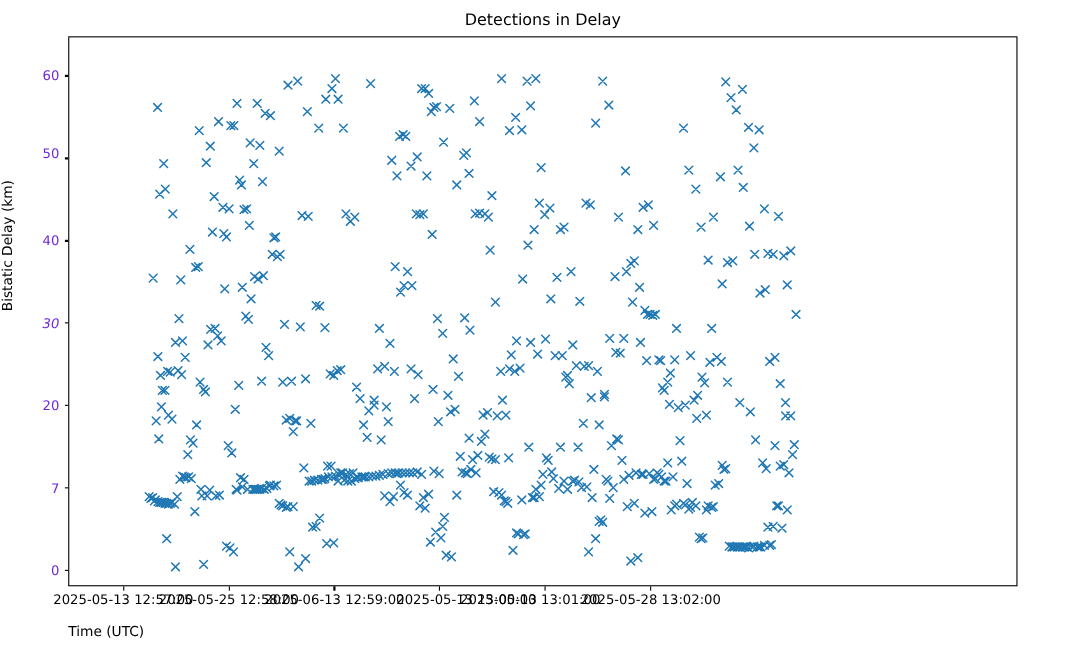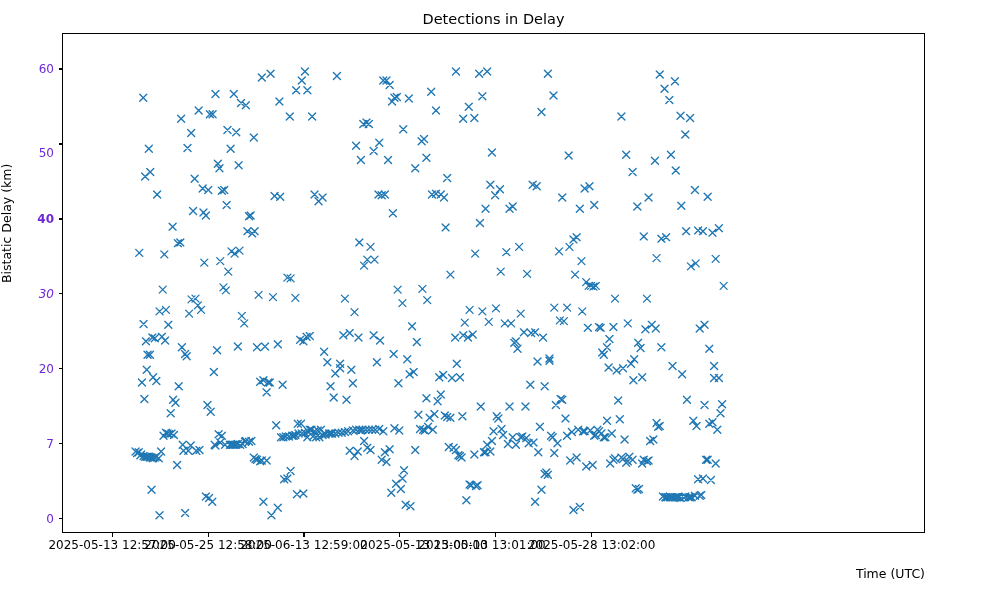--- a/index.html
+++ b/index.html
@@ -58,21 +58,21 @@
     transform-origin: left top;
     font-size: 12.5px;
     color: #000000;
     white-space: nowrap;
   }
   #x-axis-label {
     position: absolute;
     left: 62px;
     top: 566px;
     width: 863px;
-    text-align: right;
+    text-align: left;
     font-size: 12.5px;
     color: #000000;
     white-space: nowrap;
   }
   .xtick-label {
     position: absolute;
     top: 538px;
     font-size: 12px;
     color: #000000;
     white-space: nowrap;
@@ -138,20 +138,20 @@
   <div id="yticks">
       <div class="ytick-mark" style="top: 518.257px;"></div>
       <div class="ytick-label" style="top: 518.757px;">0</div>
       <div class="ytick-mark" style="top: 443.295px;"></div>
       <div class="ytick-label" style="top: 443.795px;">7</div>
       <div class="ytick-mark" style="top: 368.332px;"></div>
       <div class="ytick-label" style="top: 368.832px;">20</div>
       <div class="ytick-mark" style="top: 293.37px;"></div>
       <div class="ytick-label" style="top: 293.87px; font-style: italic;">30</div>
       <div class="ytick-mark" style="top: 218.407px;"></div>
-      <div class="ytick-label" style="top: 218.907px; font-weight: bold;">40</div>
+      <div class="ytick-label" style="top: 218.907px;">40</div>
       <div class="ytick-mark" style="top: 143.445px;"></div>
-      <div class="ytick-label" style="top: 153px; text-align: center;">50</div>
+      <div class="ytick-label" style="top: 140px; text-align: center;">50</div>
       <div class="ytick-mark" style="top: 68.482px;"></div>
       <div class="ytick-label" style="top: 68.982px;">60</div>
     </div>
 
 </div>
 
 </body></html>

